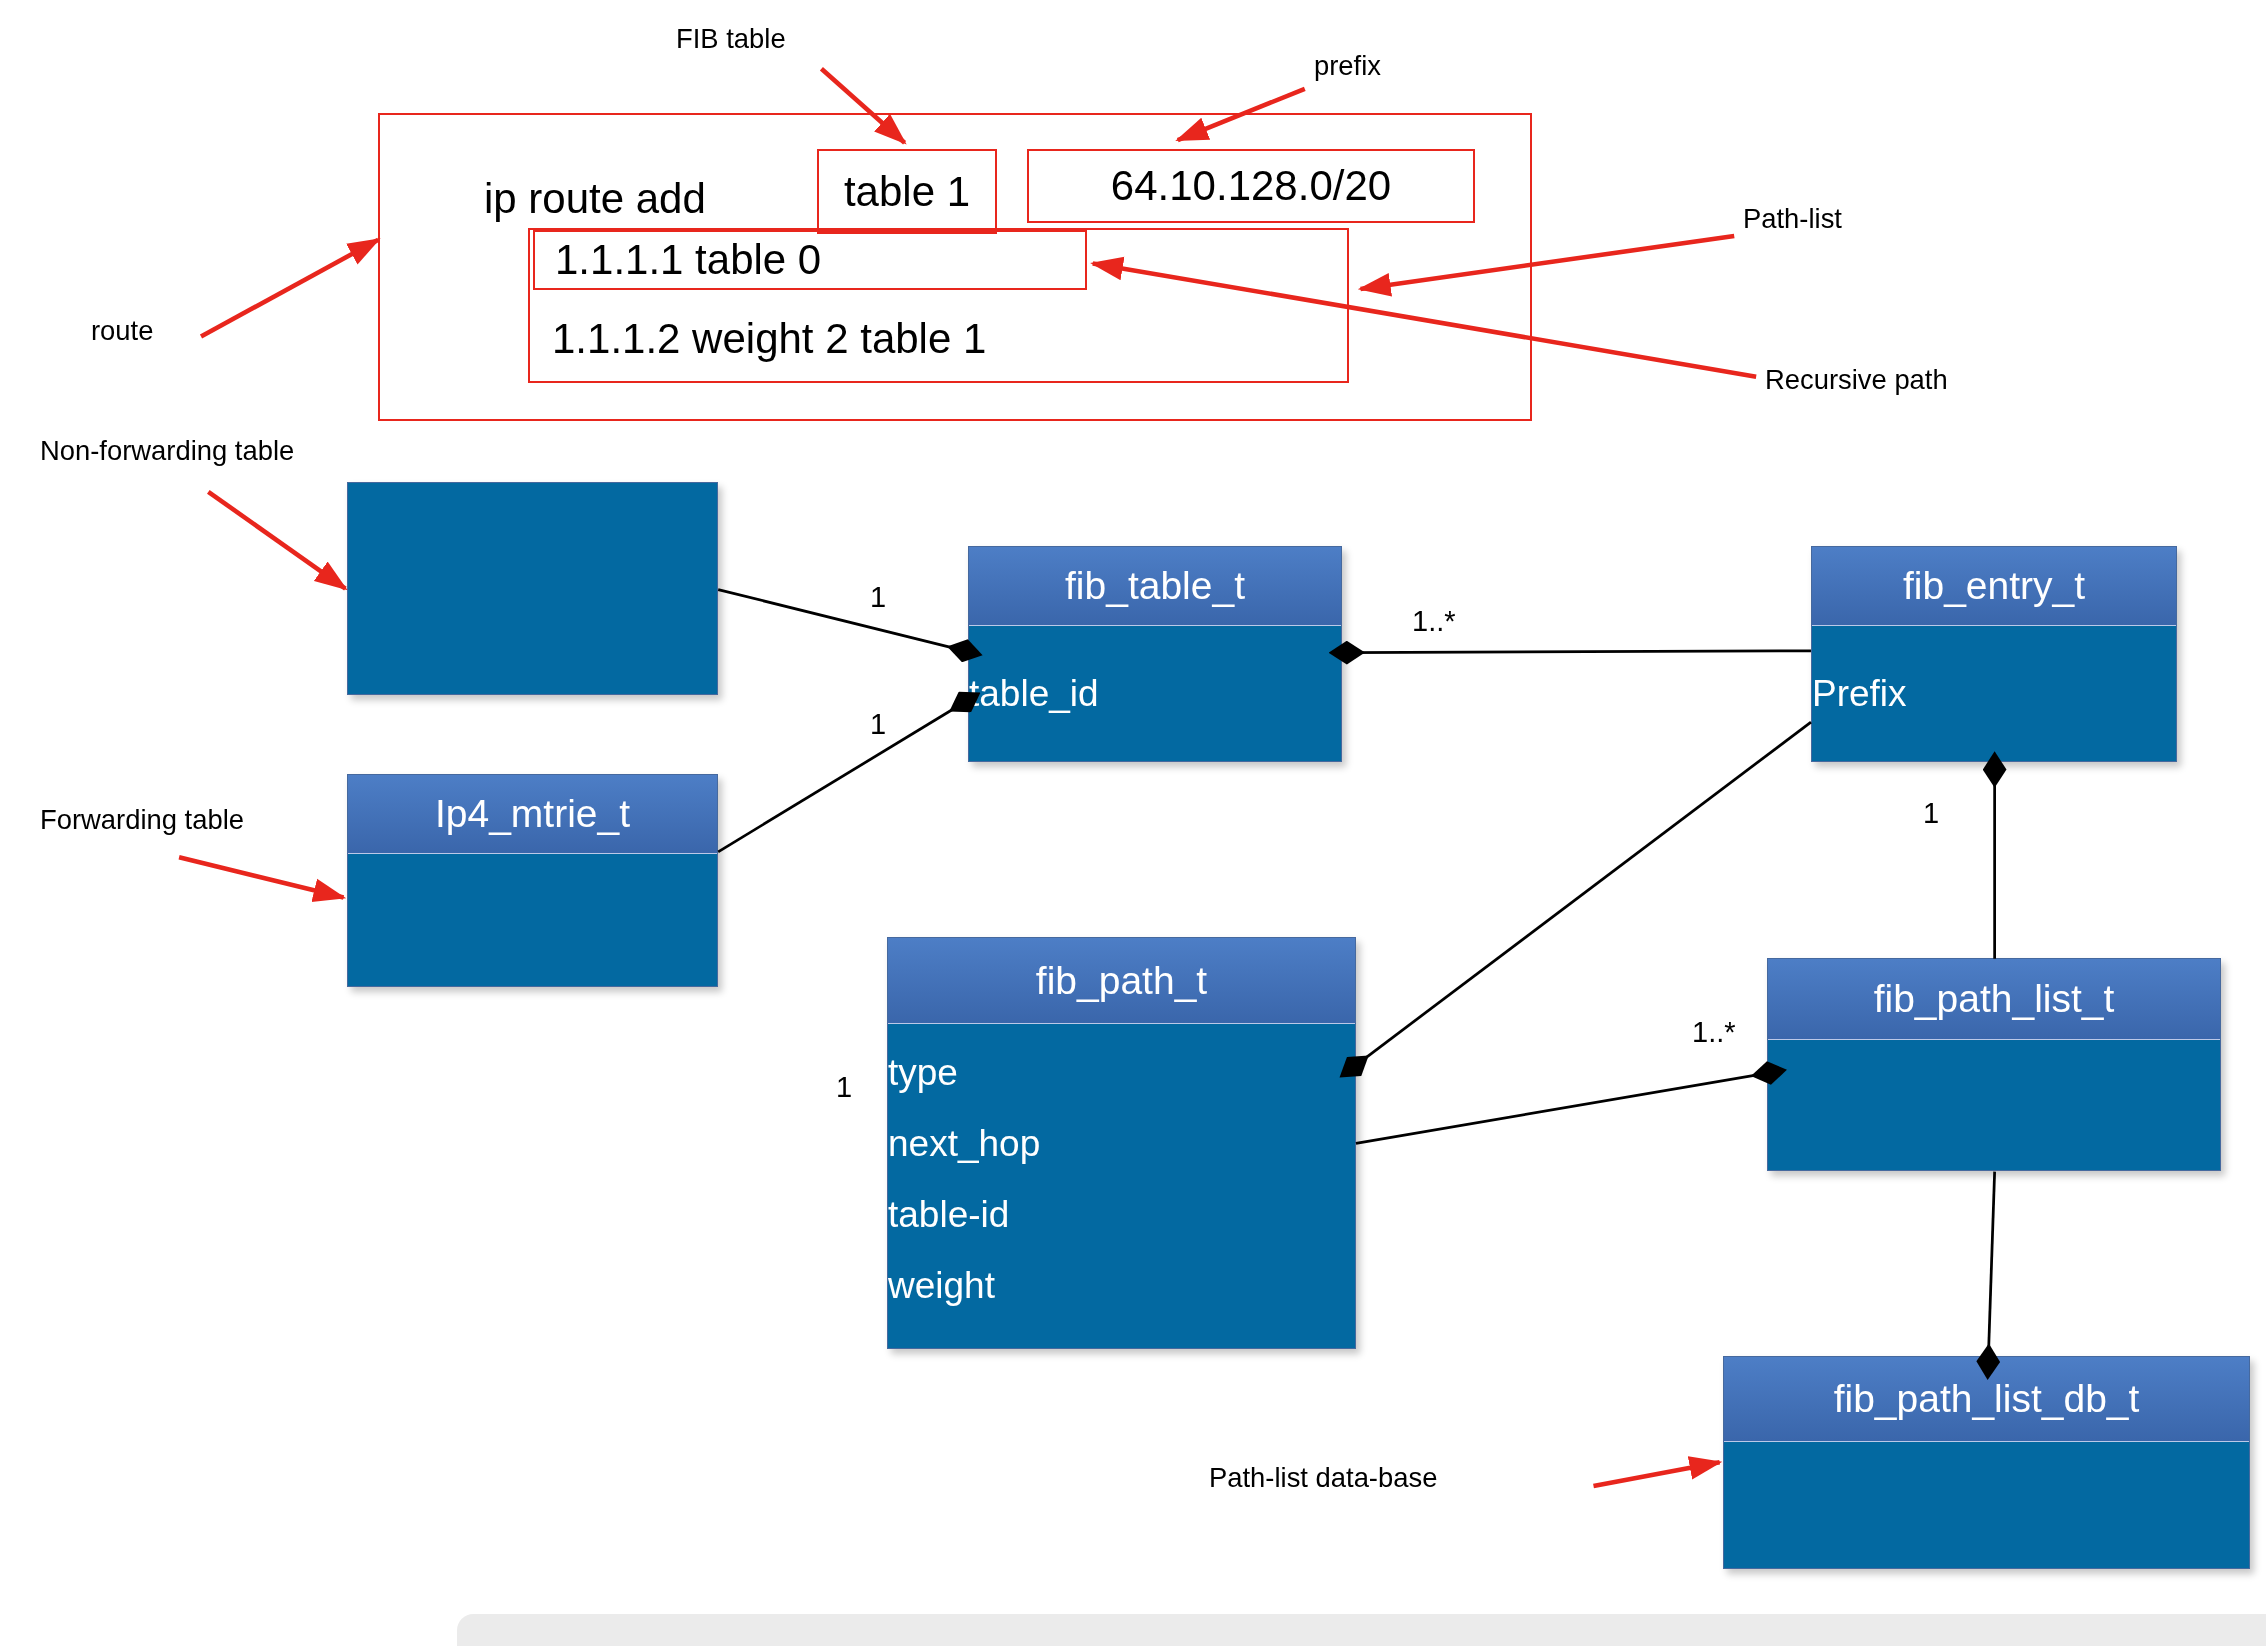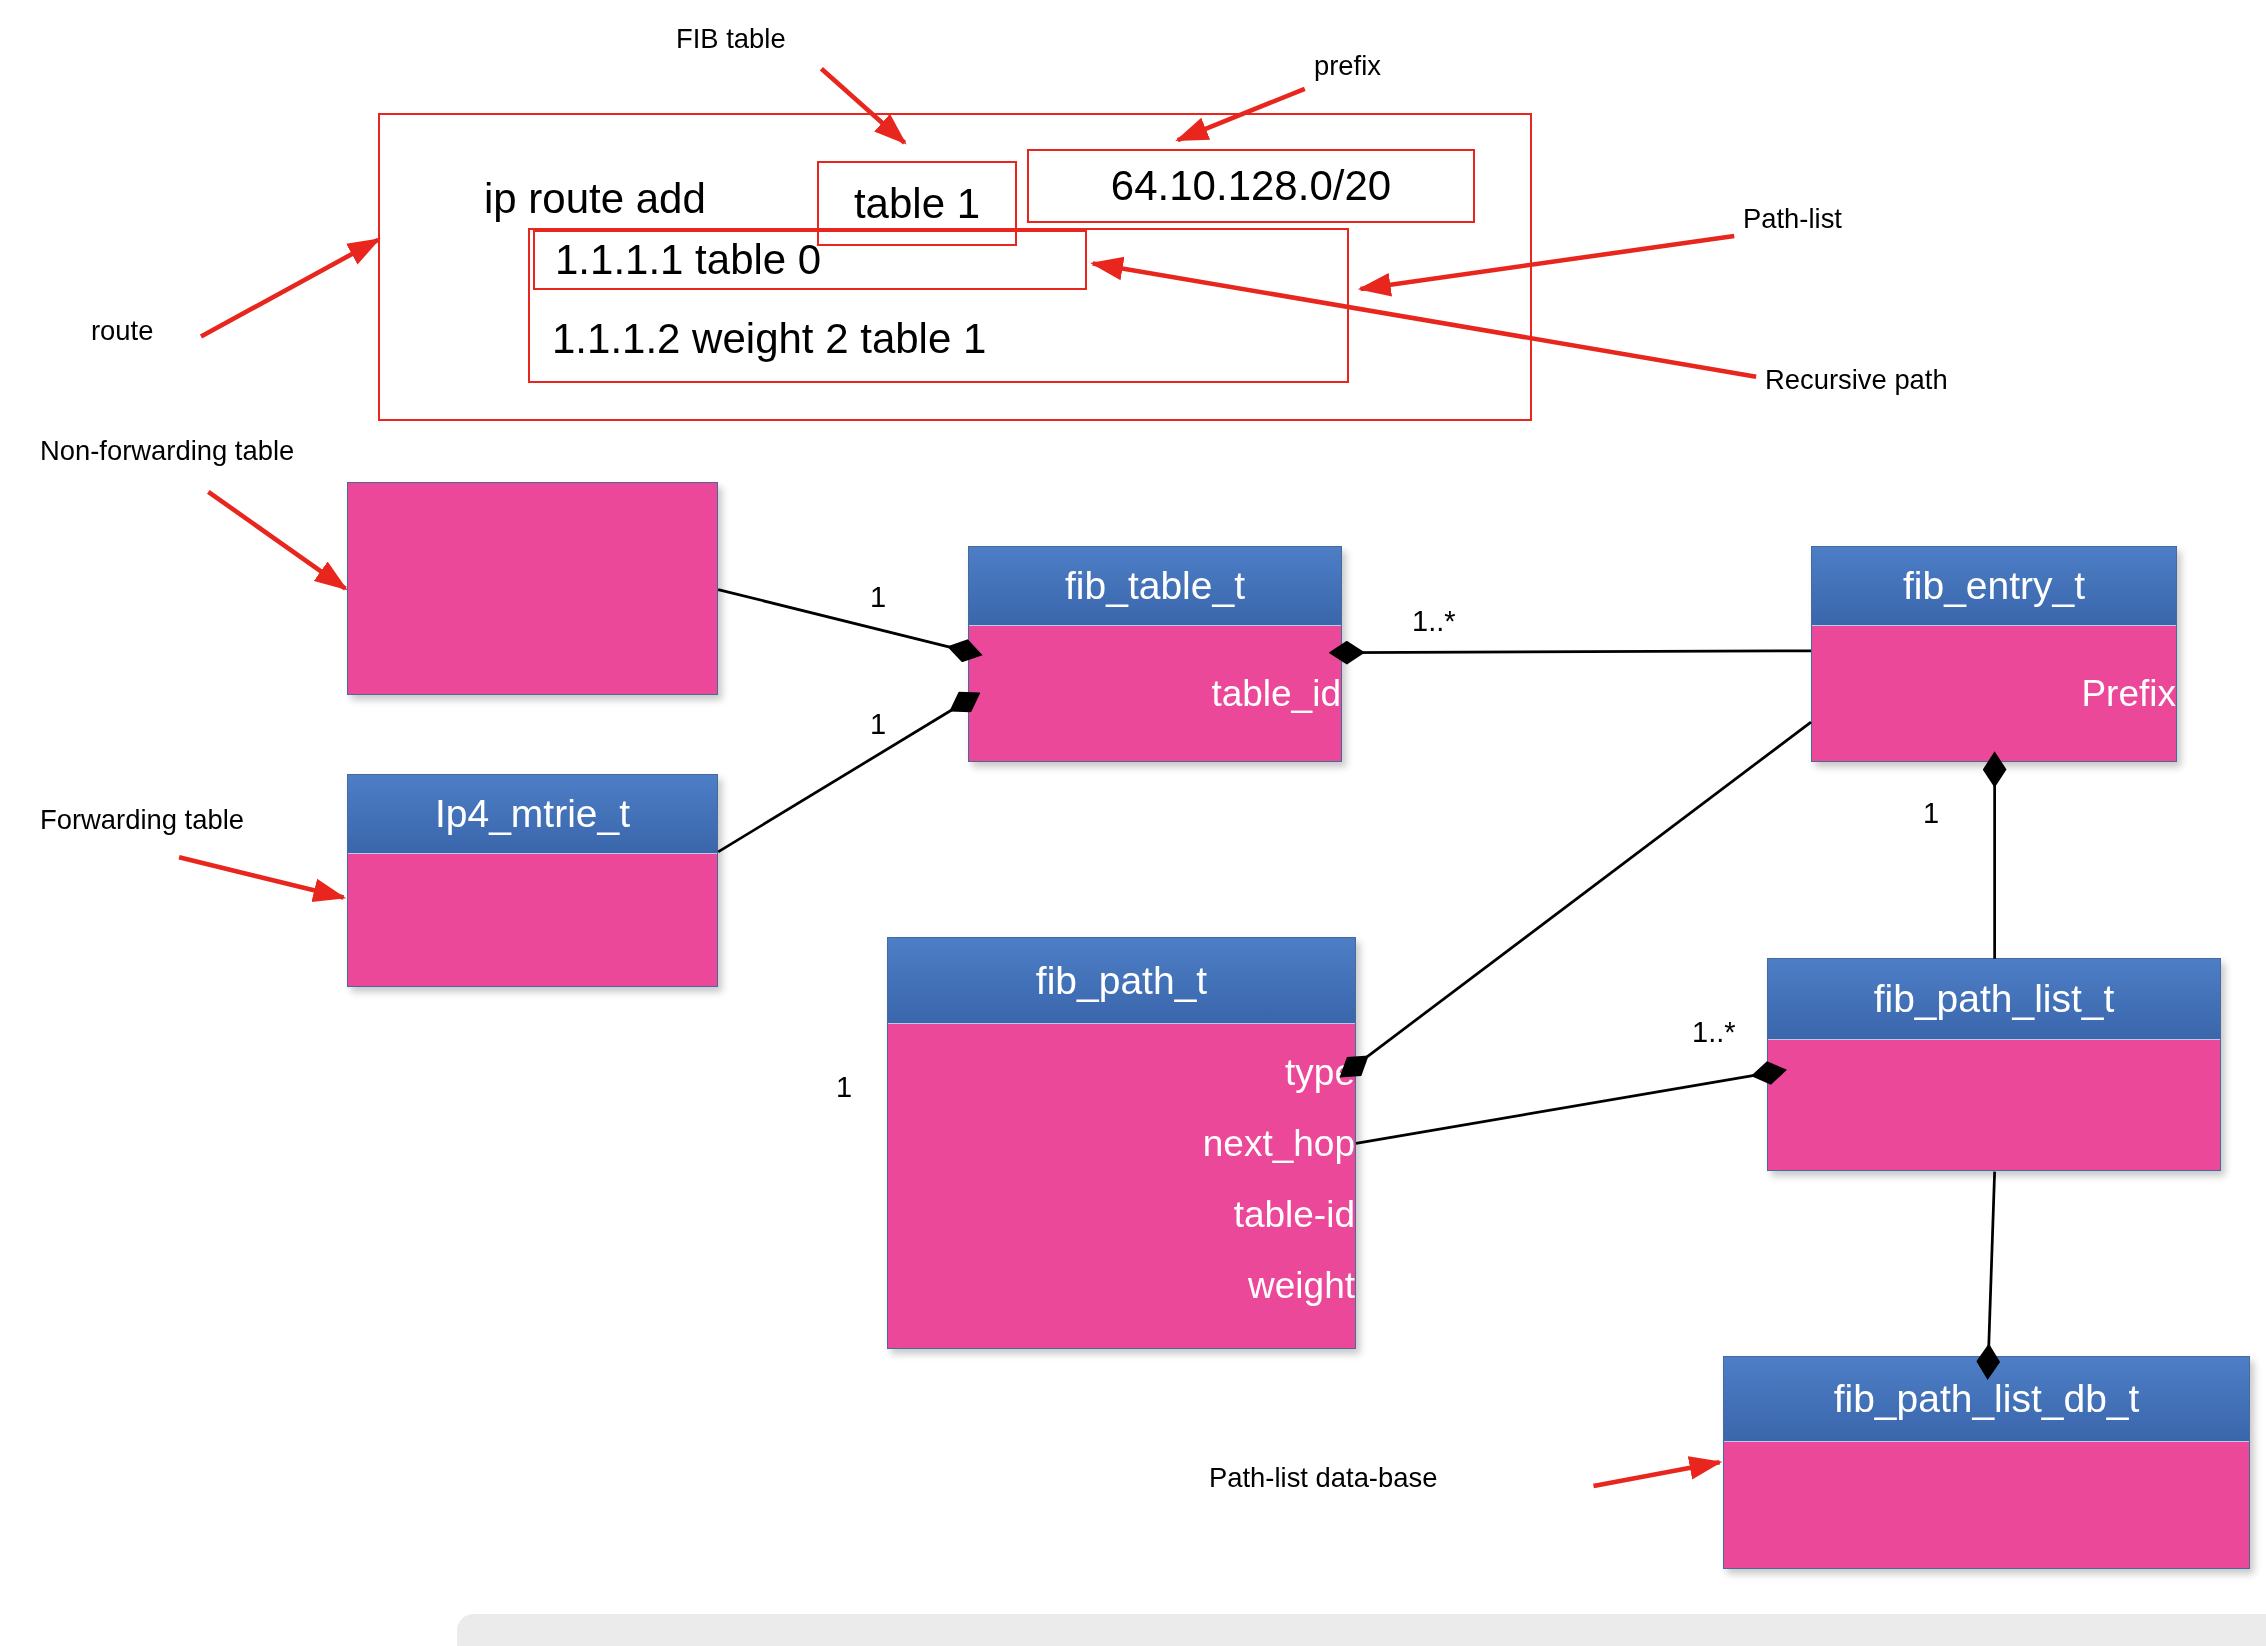--- a/index.html
+++ b/index.html
@@ -56,26 +56,26 @@
     background: linear-gradient(180deg, #4d7ec6 0%, #3a66ab 100%);
     color: #ffffff;
     display: flex;
     align-items: center;
     justify-content: center;
     font-size: 39px;
     border-bottom: 1.8px solid #bcc9e8;
     white-space: nowrap;
   }
   .uml-body {
-    background: #ec4899;
+    background: #0369a1;
     flex: 1;
     color: #ffffff;
     display: flex;
     flex-direction: column;
-    align-items: flex-end;
+    align-items: flex-start;
     justify-content: center;
     font-size: 37px;
   }
   .uml-body.attrs {
     justify-content: flex-start;
     padding-top: 12.8px;
   }
   .uml-attr {
     line-height: 71px;
     white-space: nowrap;
@@ -117,21 +117,21 @@
 <body>
 
 <div class="canvas">
 
   <div class="slide-edge"></div>
 
   <div class="redbox" style="left:378px; top:113px; width:1154px; height:308px;"></div>
 
   <div class="cmdtext" style="left:484px; top:175px;">ip route add</div>
 
-  <div class="redbox filled" style="left:817px; top:149px; width:200px; height:85px;margin-top:12px;">
+  <div class="redbox filled" style="left:817px; top:149px; width:180px; height:85px;">
     <span>table 1</span>
   </div>
 
   <div class="redbox filled" style="left:1027px; top:149px; width:448px; height:74px;">
     <span>64.10.128.0/20</span>
   </div>
 
   <div class="redbox" style="left:528px; top:228px; width:821px; height:155px;"></div>
 
   <div class="redbox filled leftpad" style="left:533px; top:230px; width:554px; height:60px;">

